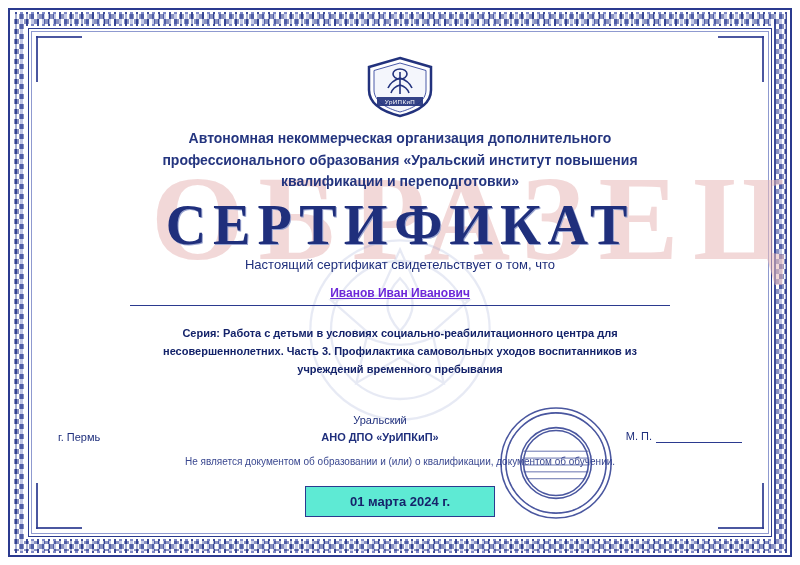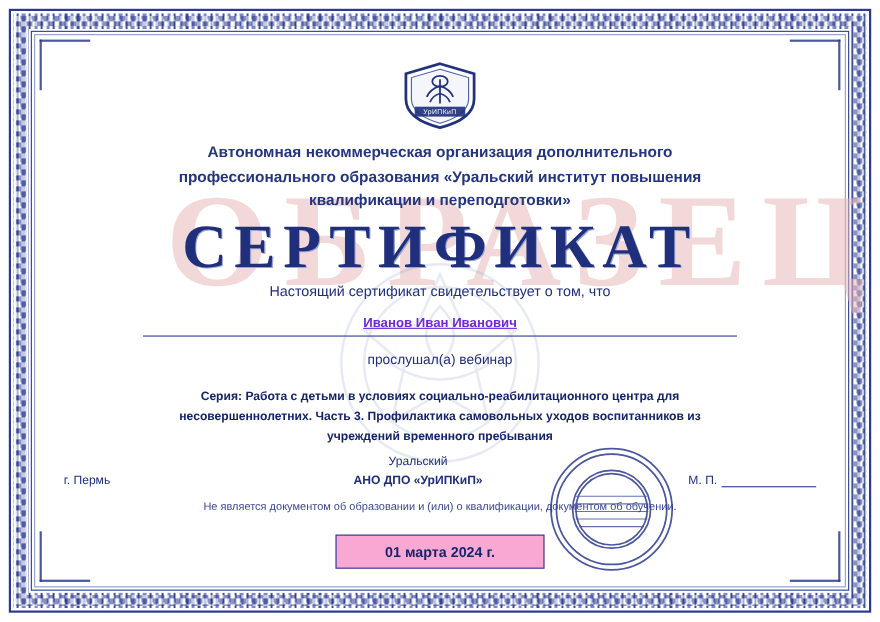--- a/index.html
+++ b/index.html
@@ -258,21 +258,21 @@
   .date-box {
     position: absolute;
     left: 50%;
     transform: translateX(-50%);
     bottom: 4px;
     border: 1px solid #2b3a8f;
     padding: 7px 44px;
     font-size: 13px;
     font-weight: bold;
     color: #16246b;
-    background: #f9a8d4;
+    background: #5eead4;
   }
 
   
   .stamp {
     position: absolute;
     left: 497px;
     top: 404px;
     width: 118px;
     height: 118px;
     opacity: 0.85;
@@ -330,21 +330,20 @@
 
     <div class="title">СЕРТИФИКАТ</div>
 
     <div class="statement">Настоящий сертификат свидетельствует о том, что</div>
 
     <div class="name-line">
       <div class="name">Иванов Иван Иванович</div>
       <div class="rule"></div>
     </div>
 
-    <div class="sub-statement">прослушал(а) вебинар</div>
 
     <div class="course">Серия: Работа с детьми в условиях социально-реабилитационного центра для несовершеннолетних. Часть 3. Профилактика самовольных уходов воспитанников из учреждений временного пребывания</div>
 
     <div class="footer-row">
       <div class="city">г. Пермь</div>
       <div class="director">
         <div class="d-title">Уральский</div>
         <div class="d-org">АНО ДПО «УрИПКиП»</div>
       </div>
       <div class="mp">

